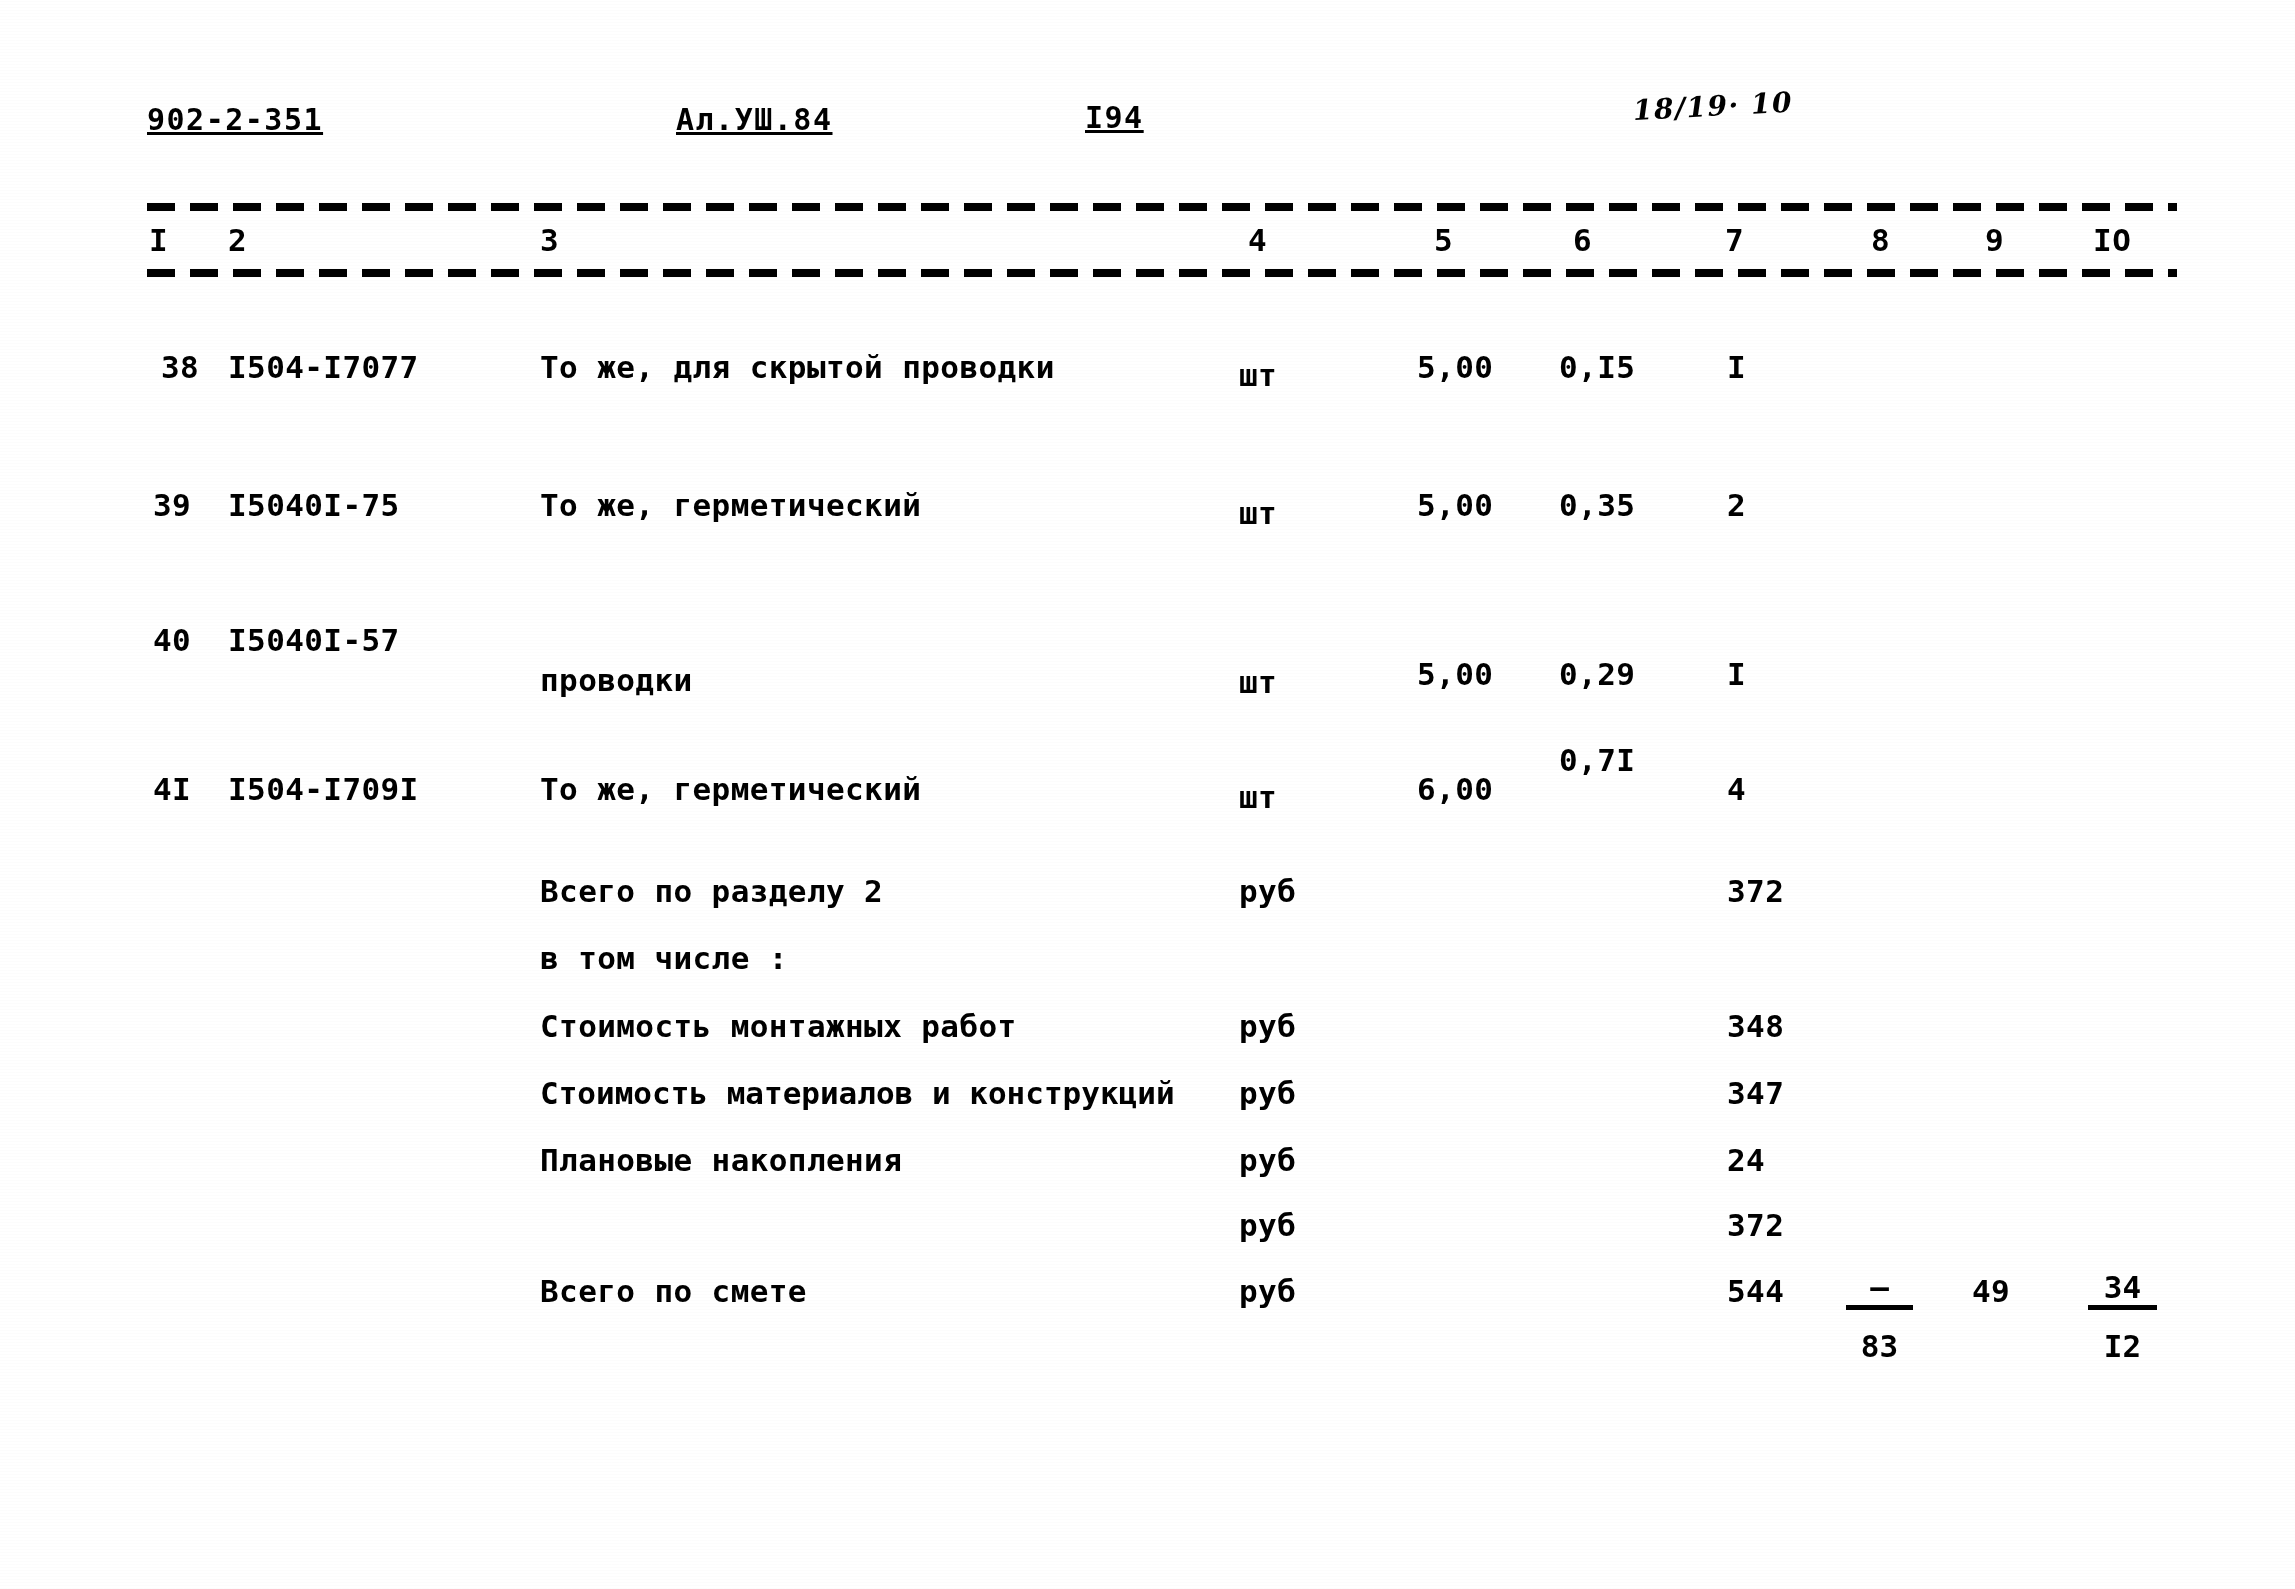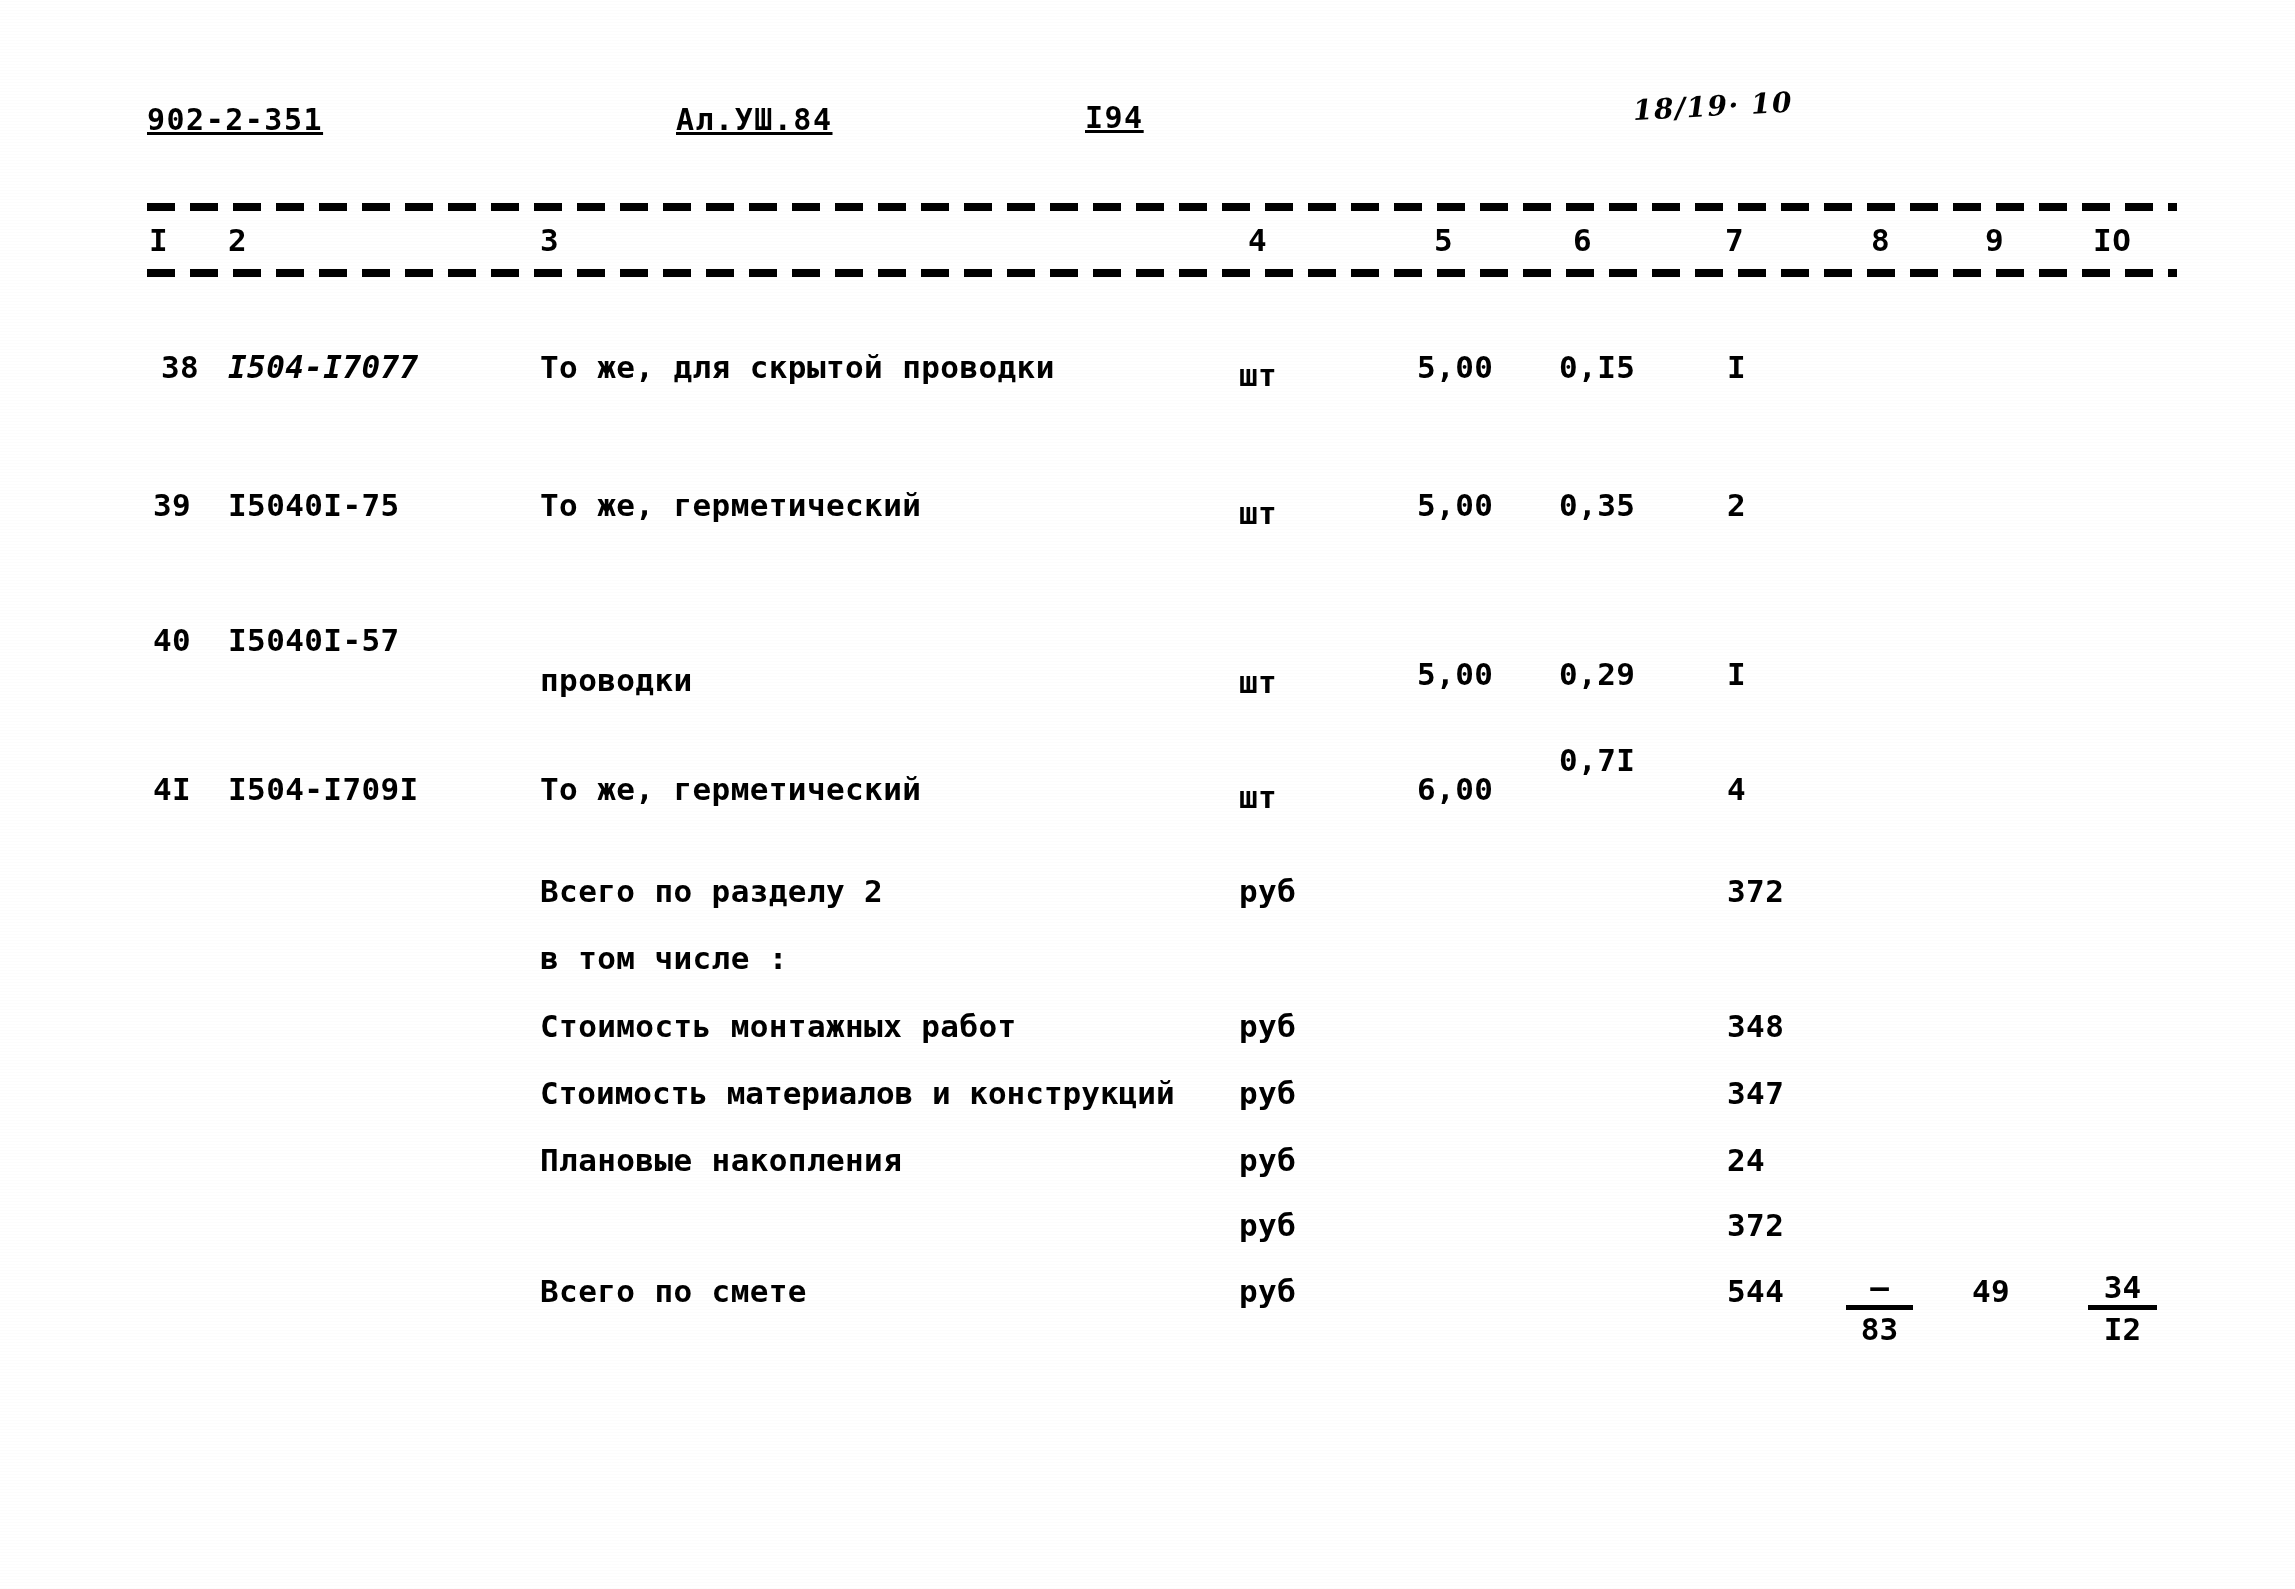--- a/index.html
+++ b/index.html
@@ -80,21 +80,21 @@
     line-height: 1.05;
   }
   .frac .num {
     display: block;
     border-bottom: 5.2px solid #000;
     padding-bottom: 1.5px;
     min-width: 51px;
   }
   .frac .den {
     display: block;
-    padding-top: 3px;
+    padding-top: 20px;
   }
 
   
   #grain {
     position: absolute;
     inset: 0;
     pointer-events: none;
     opacity: 0.035;
     background-image:
       repeating-linear-gradient(0deg, rgba(0,0,0,.5) 0px, rgba(0,0,0,0) 1.5px, rgba(0,0,0,0) 3px);
@@ -122,21 +122,21 @@
   <div class="t colnum" style="left:1434px; top:222px;">5</div>
   <div class="t colnum" style="left:1573px; top:222px;">6</div>
   <div class="t colnum" style="left:1725px; top:222px;">7</div>
   <div class="t colnum" style="left:1871px; top:222px;">8</div>
   <div class="t colnum" style="left:1985px; top:222px;">9</div>
   <div class="t colnum" style="left:2093px; top:222px;">IO</div>
 
   <div class="dash" style="left:147px; top:269px; width:2030px;"></div>
 
   <div class="t cell" style="left:153px; top:349px;margin-left:8px;">38</div>
-  <div class="t cell" style="left:228px; top:349px;font-style:italic;">I504-I7077</div>
+  <div class="t cell" style="left:228px; top:349px;">I504-I7077</div>
   <div class="t cell" style="left:540px; top:349px;">То же, для скрытой проводки</div>
   <div class="t cell" style="left:1239px; top:357px;">шт</div>
   <div class="t cell" style="left:1417px; top:349px;">5,00</div>
   <div class="t cell" style="left:1559px; top:349px;text-align:center;">0,I5</div>
   <div class="t cell" style="left:1727px; top:349px;">I</div>
 
   <div class="t cell" style="left:153px; top:487px;">39</div>
   <div class="t cell" style="left:228px; top:487px;">I5040I-75</div>
   <div class="t cell" style="left:540px; top:487px;">То же, герметический</div>
   <div class="t cell" style="left:1239px; top:495px;">шт</div>

